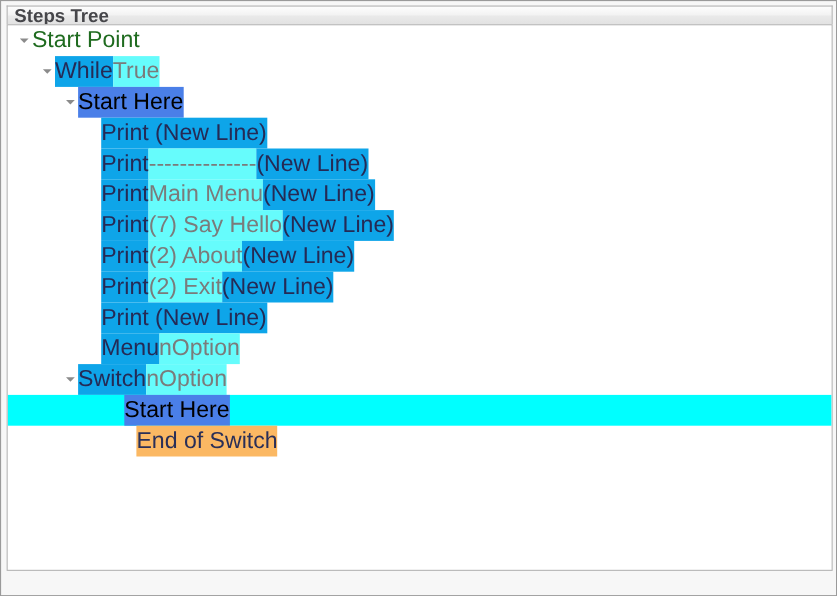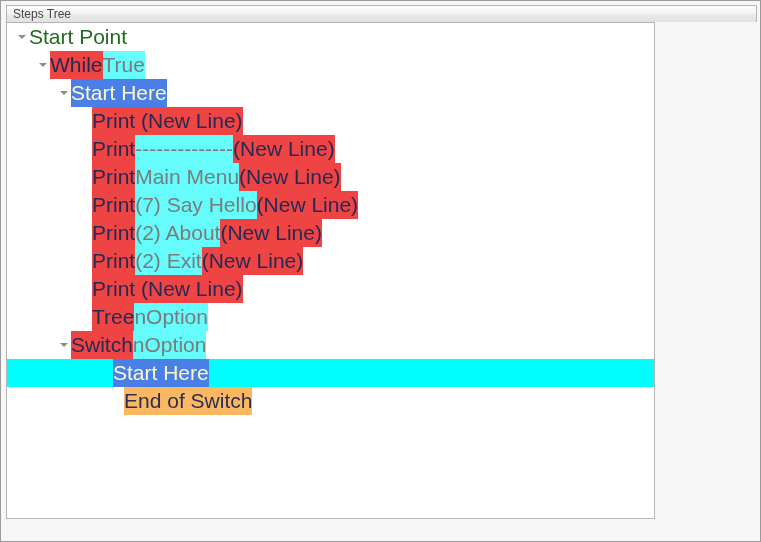--- a/index.html
+++ b/index.html
@@ -34,33 +34,34 @@
     height: 17px;
     box-sizing: border-box;
     background: linear-gradient(to bottom, #fdfdfd 0%, #f3f3f3 45%, #e9e9e9 55%, #e2e2e2 100%);
     border: 1px solid #b4b4b4;
     border-bottom: none;
   }
   .caption-text {
     position: absolute;
     left: 6px;
     top: 1px;
-    font-size: 12px;
+    font-size: 17px;
     line-height: 15px;
     color: #46464a;
     white-space: nowrap;
     font-family: "Liberation Sans", sans-serif;
+    font-weight: bold;
   }
 
   
   .tree-panel {
     position: absolute;
     left: 5px;
     top: 21px;
-    width: 649px;
+    width: 751px;
     height: 497px;
     box-sizing: border-box;
     background: #ffffff;
     border: 1px solid #b4b4b4;
     overflow: hidden;
   }
 
   .tree-rows {
     position: absolute;
     left: 0; top: 0;
@@ -110,24 +111,24 @@
   .seg {
     display: inline-block;
     vertical-align: top;
     font-size: 21px;
     line-height: 28px;
     height: 28px;
     font-family: "Liberation Sans", sans-serif;
     letter-spacing: 0px;
   }
 
-  .seg.kw        { color: #252a55; background: #ef4444; }
+  .seg.kw        { color: #252a55; background: #0ea5e9; }
   .seg.kw-plain  { color: #1f6b1f; background: transparent; }
   .seg.val       { color: #7b7b7b; background: #66fcfc; text-align: center; }
-  .seg.start     { color: #fef9c3; background: #4a7fe8; }
+  .seg.start     { color: #000000; background: #4a7fe8; }
   .seg.endblk    { color: #2a2f58; background: #fbb863; margin-left: 11px; }
 
   .dashes {
     color: #7b8b8b;
     letter-spacing: 0px;
   }
 </style>
 </head>
 <body>
 
@@ -142,21 +143,21 @@
         <div class="row"><span class="indent" style="width: 8px;"></span><span class="expander"></span><span class="seg kw-plain">Start Point</span></div>
         <div class="row"><span class="indent" style="width: 29px;"></span><span class="expander"></span><span class="seg kw">While </span><span class="seg val">True</span></div>
         <div class="row"><span class="indent" style="width: 50px;"></span><span class="expander"></span><span class="seg start">Start Here</span></div>
         <div class="row"><span class="indent" style="width: 71px;"></span><span class="expander empty"></span><span class="seg kw">Print (New Line)</span></div>
         <div class="row"><span class="indent" style="width: 71px;"></span><span class="expander empty"></span><span class="seg kw">Print </span><span class="seg val dashes">--------------</span><span class="seg kw"> (New Line)</span></div>
         <div class="row"><span class="indent" style="width: 71px;"></span><span class="expander empty"></span><span class="seg kw">Print </span><span class="seg val">Main Menu</span><span class="seg kw"> (New Line)</span></div>
         <div class="row"><span class="indent" style="width: 71px;"></span><span class="expander empty"></span><span class="seg kw">Print </span><span class="seg val">(7) Say Hello</span><span class="seg kw"> (New Line)</span></div>
         <div class="row"><span class="indent" style="width: 71px;"></span><span class="expander empty"></span><span class="seg kw">Print </span><span class="seg val">(2) About</span><span class="seg kw"> (New Line)</span></div>
         <div class="row"><span class="indent" style="width: 71px;"></span><span class="expander empty"></span><span class="seg kw">Print </span><span class="seg val">(2) Exit</span><span class="seg kw"> (New Line)</span></div>
         <div class="row"><span class="indent" style="width: 71px;"></span><span class="expander empty"></span><span class="seg kw">Print (New Line)</span></div>
-        <div class="row"><span class="indent" style="width: 71px;"></span><span class="expander empty"></span><span class="seg kw">Tree </span><span class="seg val">nOption</span></div>
+        <div class="row"><span class="indent" style="width: 71px;"></span><span class="expander empty"></span><span class="seg kw">Menu </span><span class="seg val">nOption</span></div>
         <div class="row"><span class="indent" style="width: 50px;"></span><span class="expander"></span><span class="seg kw">Switch </span><span class="seg val">nOption</span></div>
         <div class="row selected-row"><span class="indent" style="width: 92px;"></span><span class="expander empty"></span><span class="seg start">Start Here</span></div>
         <div class="row"><span class="indent" style="width: 92px;"></span><span class="expander empty"></span><span class="seg endblk">End of Switch</span></div>
         <div class="row"><span class="indent" style="width: 71px;"></span><span class="expander empty"></span></div>
       </div>
   </div>
 
 </div>
 
 </body></html>

